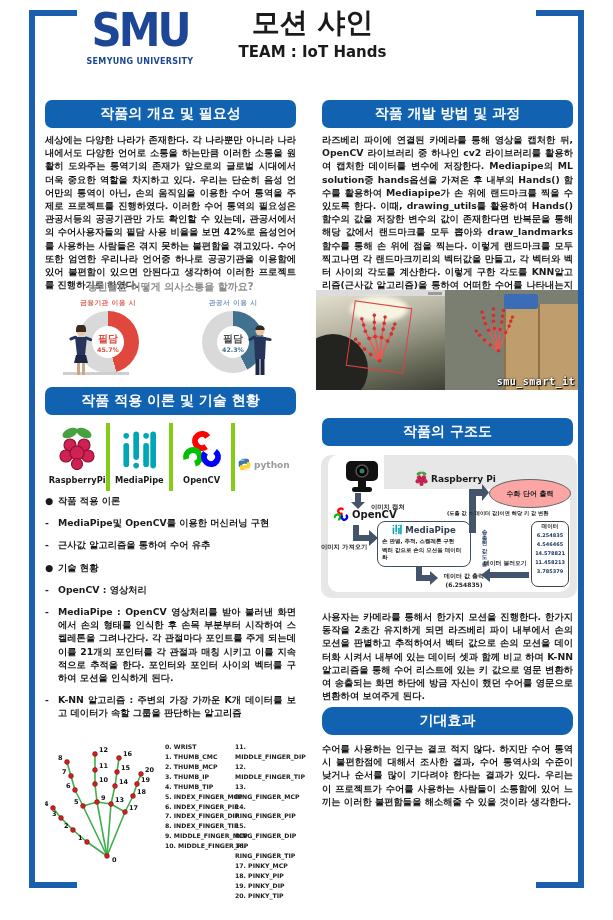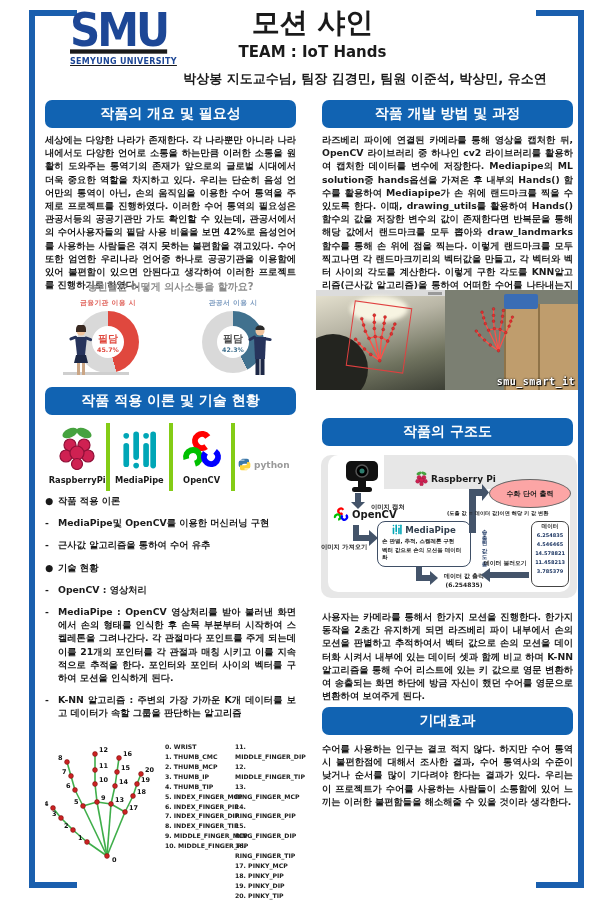--- a/index.html
+++ b/index.html
@@ -1,34 +1,34 @@
 <!DOCTYPE html>
 <html><head>
 <meta charset="utf-8">
 <style>
   html,body{margin:0;padding:0;background:#fff;}
   .page{position:relative;width:613px;height:920px;background:#fff;overflow:hidden;
         font-family:"DejaVu Sans","Liberation Sans",sans-serif;color:#1a1a1a;}
   .frame{position:absolute;background:#1a5fae;}
   
-  .smu{position:absolute;left:70px;top:10px;width:108px;text-align:left;text-decoration:underline;}
+  .smu{position:absolute;left:86px;top:10px;width:108px;text-align:center;}
   .smu-acr{font-size:42px;font-weight:900;color:#1d4796;letter-spacing:-3px;line-height:1;transform:scaleY(1.08);}
   .smu-univ{font-size:8px;font-weight:800;color:#1d4796;letter-spacing:.3px;margin-top:5px;}
   .title-block{position:absolute;left:195px;top:8px;width:235px;text-align:center;}
   .p-title{font-size:28px;font-weight:900;line-height:1.1;}
   .p-team{font-size:15px;font-weight:800;margin-top:4px;}
   .members{position:absolute;left:160px;top:70px;width:410px;text-align:center;font-size:13px;font-weight:800;}
   
   .secbar{position:absolute;height:28px;background:#1163b2;border-radius:7px;color:#fff;
           font-weight:800;font-size:14px;display:flex;align-items:center;justify-content:center;}
   .sb1{left:45px;top:100px;width:251px;}
   .sb2{left:45px;top:387px;width:251px;}
   .sb3{left:322px;top:100px;width:251px;}
   .sb4{left:322px;top:418px;width:251px;}
-  .sb5{left:322px;top:707px;width:251px;}
+  .sb5{left:322px;top:707px;width:251px;border-radius:11px;}
   
   .para{position:absolute;font-size:9.3px;font-weight:700;line-height:1.42;text-align:justify;color:#1c1c1c;}
   .p1{left:45px;top:133px;width:251px;}
   .p2{left:322px;top:133px;width:251px;}
   .p3{left:322px;top:610px;width:251px;}
   .p4{left:322px;top:742px;width:251px;}
   
   .chart{position:absolute;left:45px;top:280px;width:251px;height:100px;}
   .chart-title{text-align:center;font-size:10px;color:#8c8c8c;font-weight:700;}
   .donut-row{display:flex;justify-content:center;gap:30px;margin-top:4px;}
@@ -116,21 +116,20 @@
   <div class="frame" style="left:536px;top:882px;width:48px;height:6px;"></div>
 
   <div class="smu">
     <div class="smu-acr">SMU</div>
     <div class="smu-univ">SEMYUNG UNIVERSITY</div>
   </div>
   <div class="title-block">
     <div class="p-title">모션 샤인</div>
     <div class="p-team">TEAM : IoT Hands</div>
   </div>
-  <div class="members">박상봉 지도교수님, 팀장 김경민, 팀원 이준석, 박상민, 유소연</div>
 
   <div class="secbar sb1">작품의 개요 및 필요성</div>
   <div class="secbar sb2">작품 적용 이론 및 기술 현황</div>
   <div class="secbar sb3">작품 개발 방법 및 과정</div>
   <div class="secbar sb4">작품의 구조도</div>
   <div class="secbar sb5">기대효과</div>
 
   <div class="para p1">세상에는 다양한 나라가 존재한다. 각 나라뿐만 아니라 나라 내에서도 다양한 언어로 소통을 하는만큼 이러한 소통을 원활히 도와주는 통역기의 존재가 앞으로의 글로벌 시대에서 더욱 중요한 역할을 차지하고 있다. 우리는 단순히 음성 언어만의 통역이 아닌, 손의 움직임을 이용한 수어 통역을 주제로 프로젝트를 진행하였다. 이러한 수어 통역의 필요성은 관공서등의 공공기관만 가도 확인할 수 있는데, 관공서에서의 수어사용자들의 필담 사용 비율을 보면 42%로 음성언어를 사용하는 사람들은 겪지 못하는 불편함을 겪고있다. 수어 또한 엄연한 우리나라 언어중 하나로 공공기관을 이용함에 있어 불편함이 있으면 안된다고 생각하여 이러한 프로젝트를 진행하기로 하였다.</div>
 
   <div class="chart">

